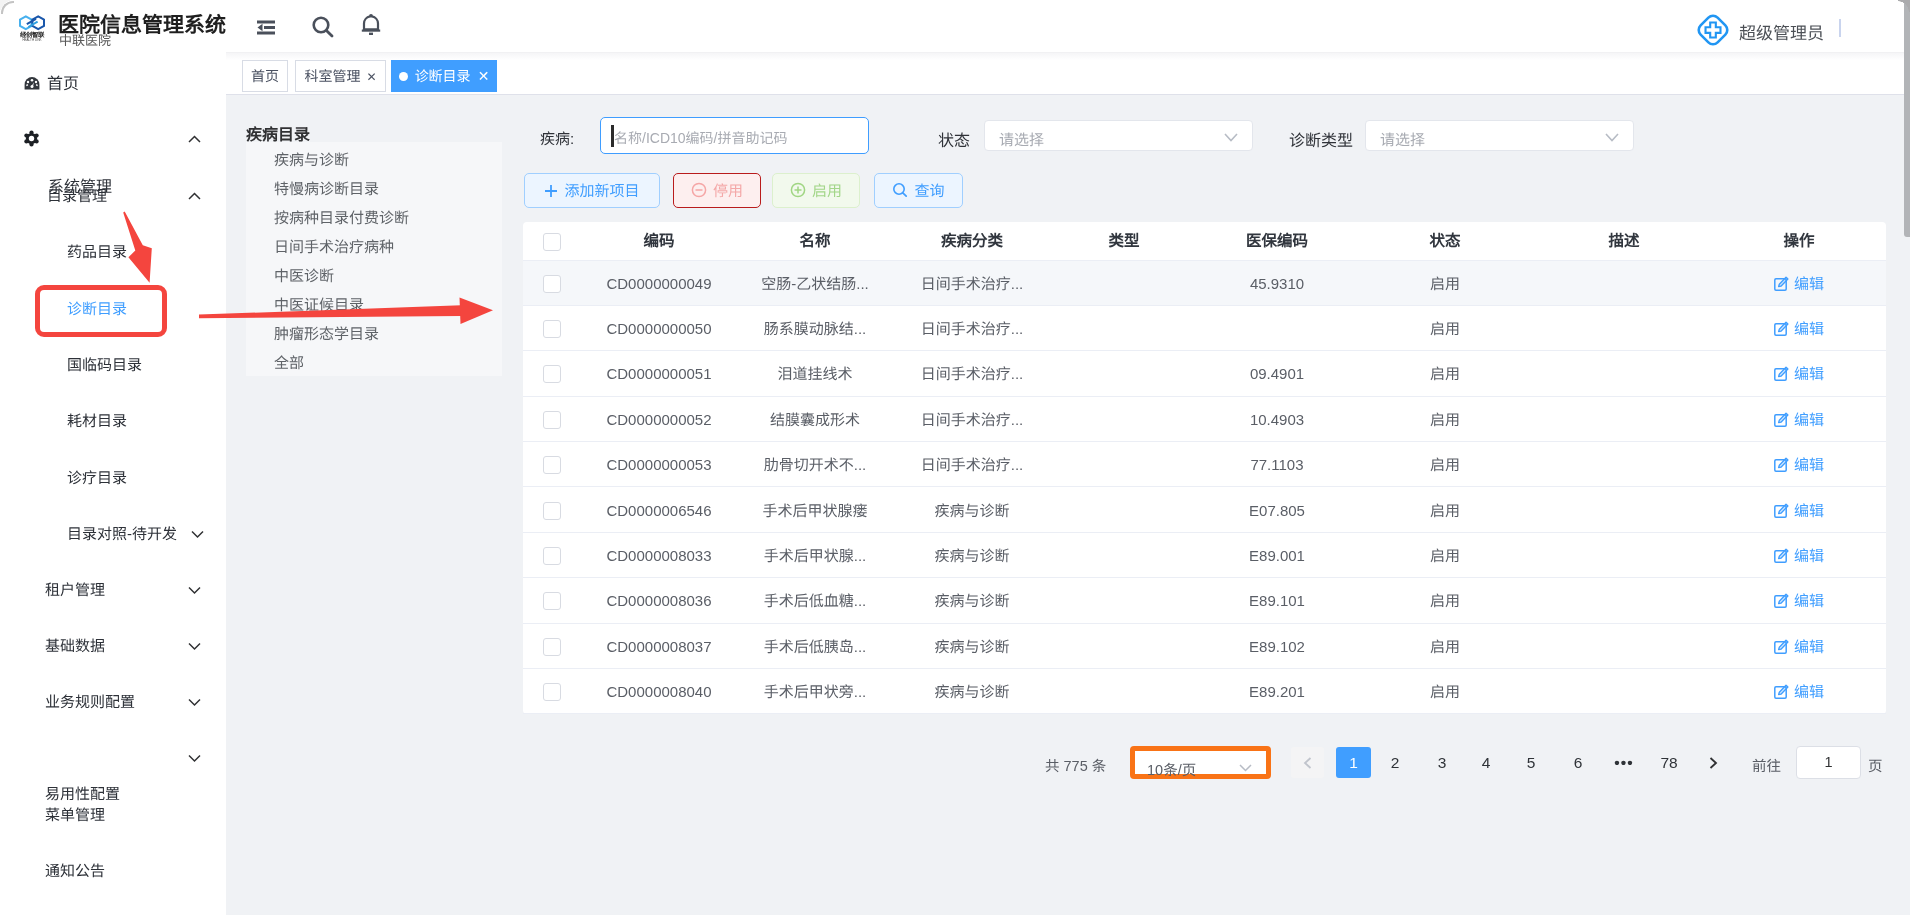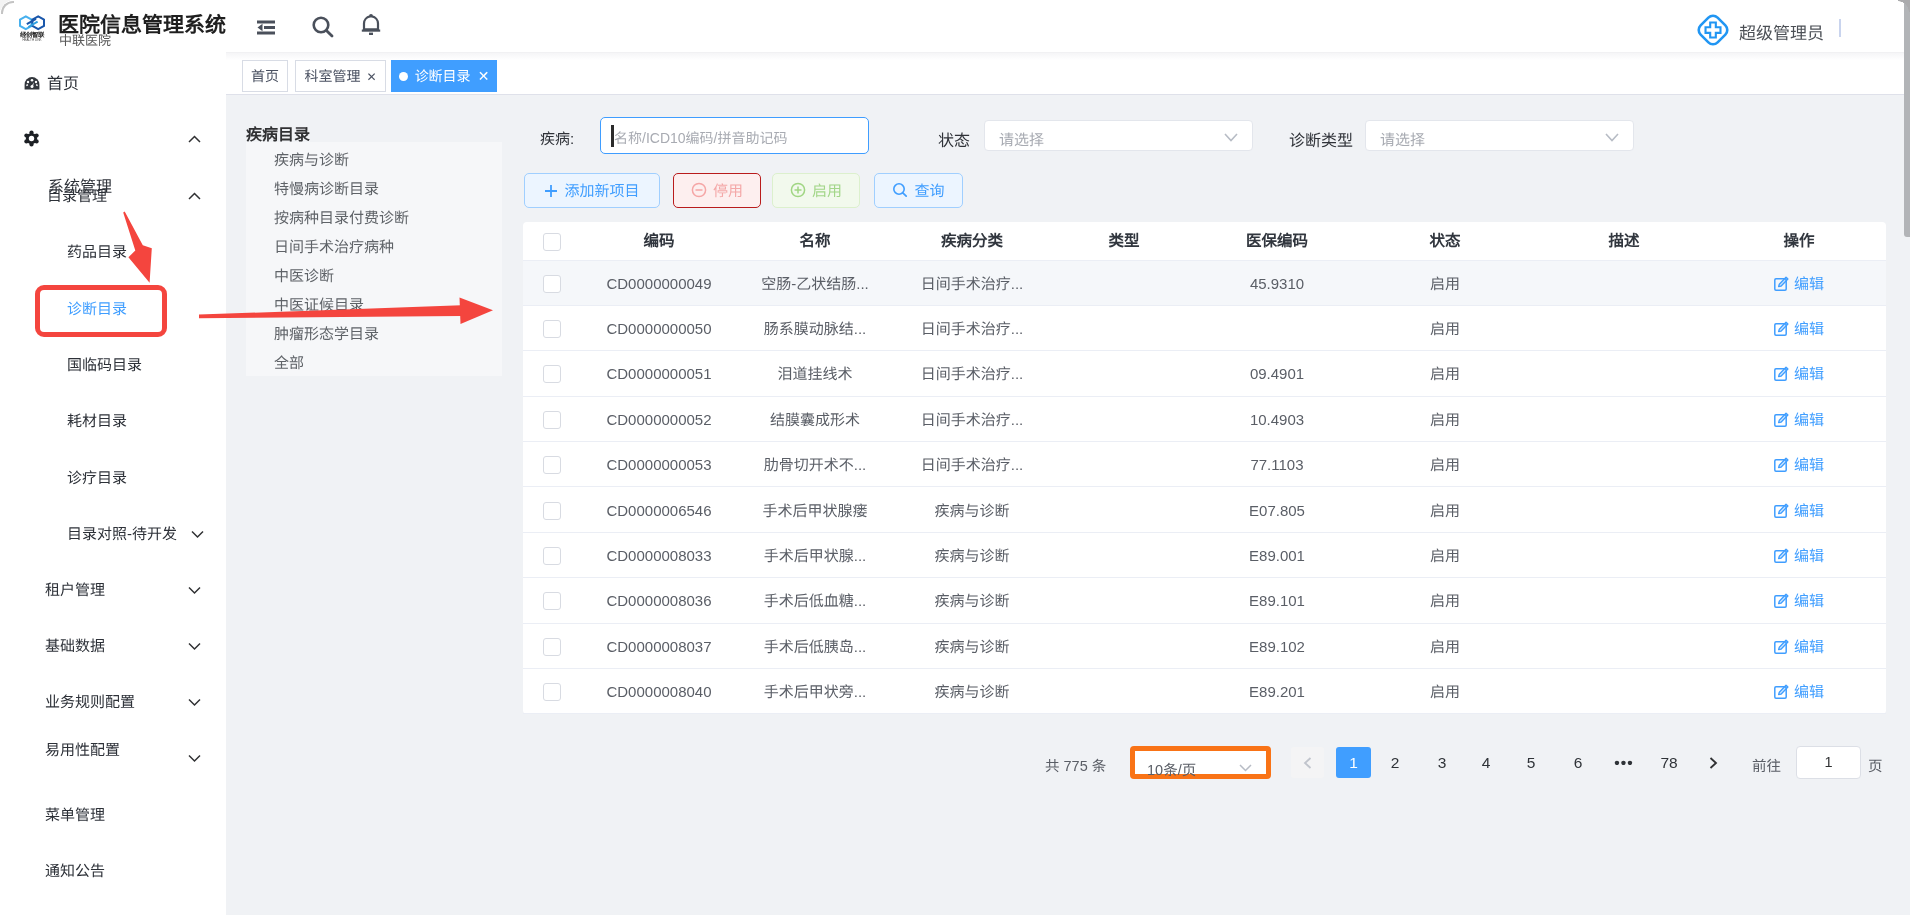--- a/index.html
+++ b/index.html
@@ -131,21 +131,21 @@
         <path d="M1 2.5 L6.5 8 L12 2.5" fill="none" stroke="#303133" stroke-width="1.5"></path>
       </svg>
       <div class="menu-item" style="left:45px;top:636px;">基础数据</div>
       <svg class="abs" style="left:188px;top:641px" width="13" height="11" viewBox="0 0 13 11">
         <path d="M1 2.5 L6.5 8 L12 2.5" fill="none" stroke="#303133" stroke-width="1.5"></path>
       </svg>
       <div class="menu-item" style="left:45px;top:692px;">业务规则配置</div>
       <svg class="abs" style="left:188px;top:697px" width="13" height="11" viewBox="0 0 13 11">
         <path d="M1 2.5 L6.5 8 L12 2.5" fill="none" stroke="#303133" stroke-width="1.5"></path>
       </svg>
-      <div class="menu-item" style="left:45px;top:740px;">易用性配置</div>
+      <div class="menu-item" style="left:45px;top:784px;">易用性配置</div>
       <svg class="abs" style="left:188px;top:753px" width="13" height="11" viewBox="0 0 13 11">
         <path d="M1 2.5 L6.5 8 L12 2.5" fill="none" stroke="#303133" stroke-width="1.5"></path>
       </svg>
       <div class="menu-item" style="left:45px;top:805px;">菜单管理</div>
       <div class="menu-item" style="left:45px;top:861px;">通知公告</div>
     </div>
 
   <div class="hline1"></div>
 
   <svg class="abs topicon" style="left:257px;top:18px" width="19" height="19" viewBox="0 0 19 19">

